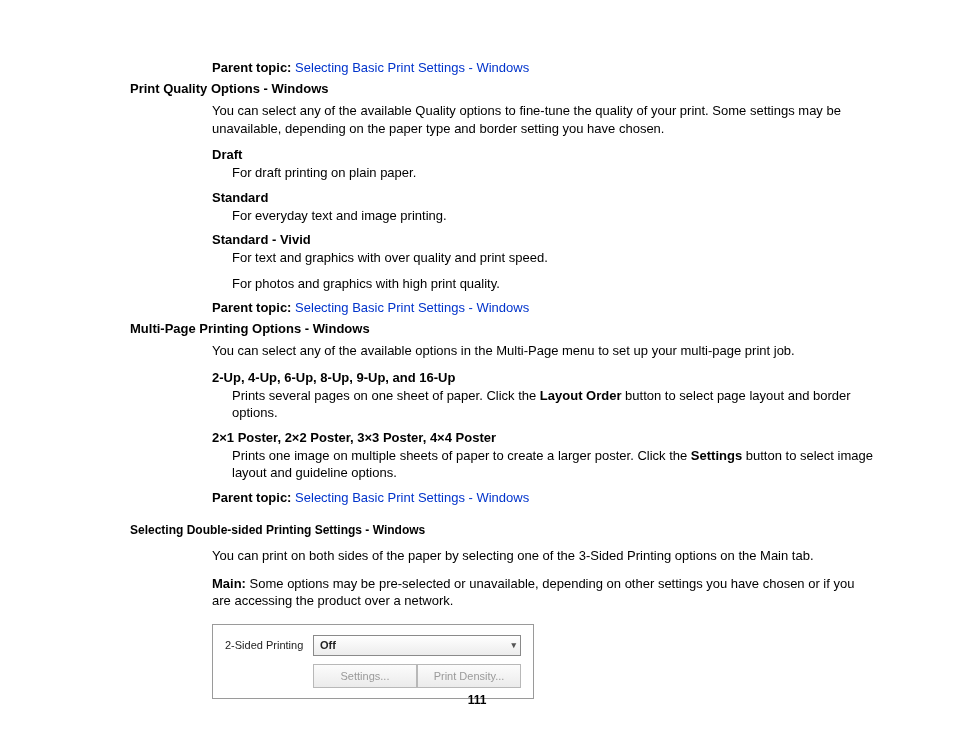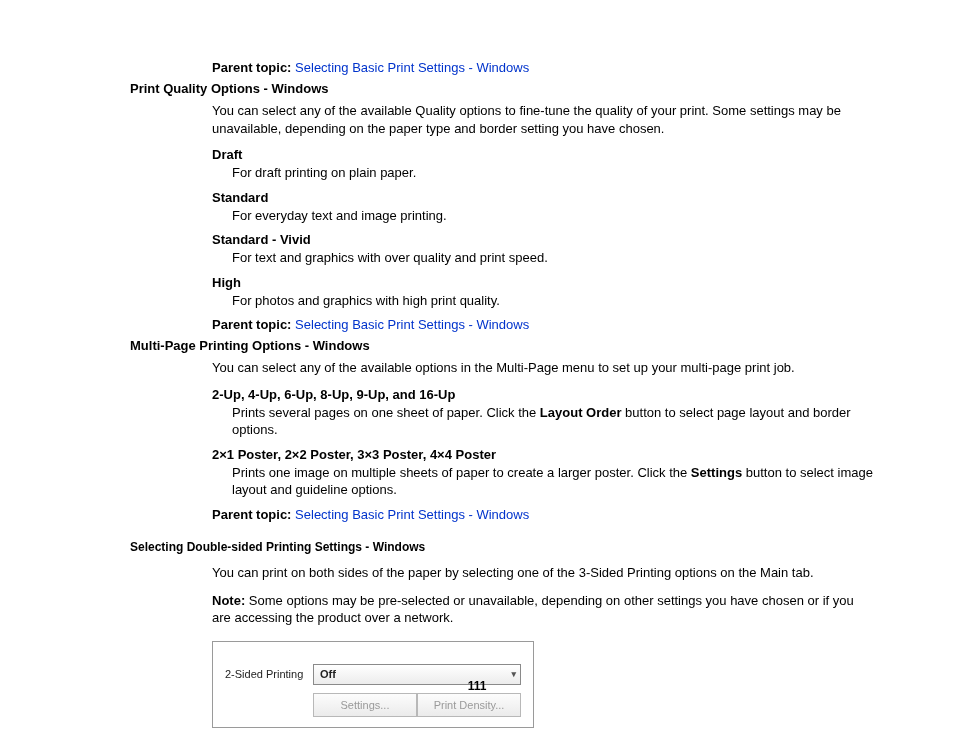--- a/index.html
+++ b/index.html
@@ -43,21 +43,21 @@
   .h2 {
     font-weight: bold;
     font-size: 12px;
     margin: 18px 0 10px 0;
   }
   .note { }
   .figure {
     margin: 14px 0 0 82px;
     border: 1px solid #9a9a9a;
     width: 296px;
-    padding: 22px 12px 10px 12px;
+    padding: 10px 12px 10px 12px;
     background: #fff;
     font-family: Tahoma, Arial, sans-serif;
     font-size: 11px;
   }
   .fig-row1 {
     display: flex;
     align-items: center;
     margin-bottom: 8px;
   }
   .fig-label {
@@ -91,21 +91,21 @@
     border: 1px solid #b8b8b8;
     background: linear-gradient(#fcfcfc, #ebebeb);
     color: #9a9a9a;
     display: flex;
     align-items: center;
     justify-content: center;
     font-size: 11px;
   }
   .page-num {
     position: absolute;
-    bottom: 45px;
+    bottom: 31px;
     left: 0;
     width: 954px;
     text-align: center;
     font-weight: bold;
     font-size: 12px;
   }
   .inline-bold { font-weight: bold; }
 </style>
 </head>
 <body>
@@ -122,21 +122,20 @@
 
   <div class="dt">Draft</div>
   <div class="dd">For draft printing on plain paper.</div>
 
   <div class="dt">Standard</div>
   <div class="dd">For everyday text and image printing.</div>
 
   <div class="dt">Standard - Vivid</div>
   <div class="dd">For text and graphics with over quality and print speed.</div>
 
-  <div class="dt">High</div>
   <div class="dd">For photos and graphics with high print quality.</div>
 
   <p class="pt-line">
     <span class="pt-label">Parent topic:</span>
     <a class="link" href="#">Selecting Basic Print Settings - Windows</a>
   </p>
 
   <div class="h4">Multi-Page Printing Options - Windows</div>
   <p class="body-ind">You can select any of the available options in the Multi-Page menu to set up your multi-page print job.</p>
 
@@ -151,21 +150,21 @@
   </div>
 
   <p class="pt-line">
     <span class="pt-label">Parent topic:</span>
     <a class="link" href="#">Selecting Basic Print Settings - Windows</a>
   </p>
 
   <div class="h2">Selecting Double-sided Printing Settings - Windows</div>
   <p class="body-ind">You can print on both sides of the paper by selecting one of the 3-Sided Printing options on the Main tab.</p>
   <p class="body-ind note">
-    <span class="inline-bold">Note:</span><span> Some options may be pre-selected or unavailable, depending on other settings you have chosen or if you are accessing the product over a network.</span>
+    <span class="inline-bold">Main:</span><span> Some options may be pre-selected or unavailable, depending on other settings you have chosen or if you are accessing the product over a network.</span>
   </p>
 
   <div class="figure">
     <div class="fig-row1">
       <div class="fig-label">2-Sided Printing</div>
       <div class="fig-select">
         <span>Off</span>
         <span class="chev">▾</span>
       </div>
     </div>

